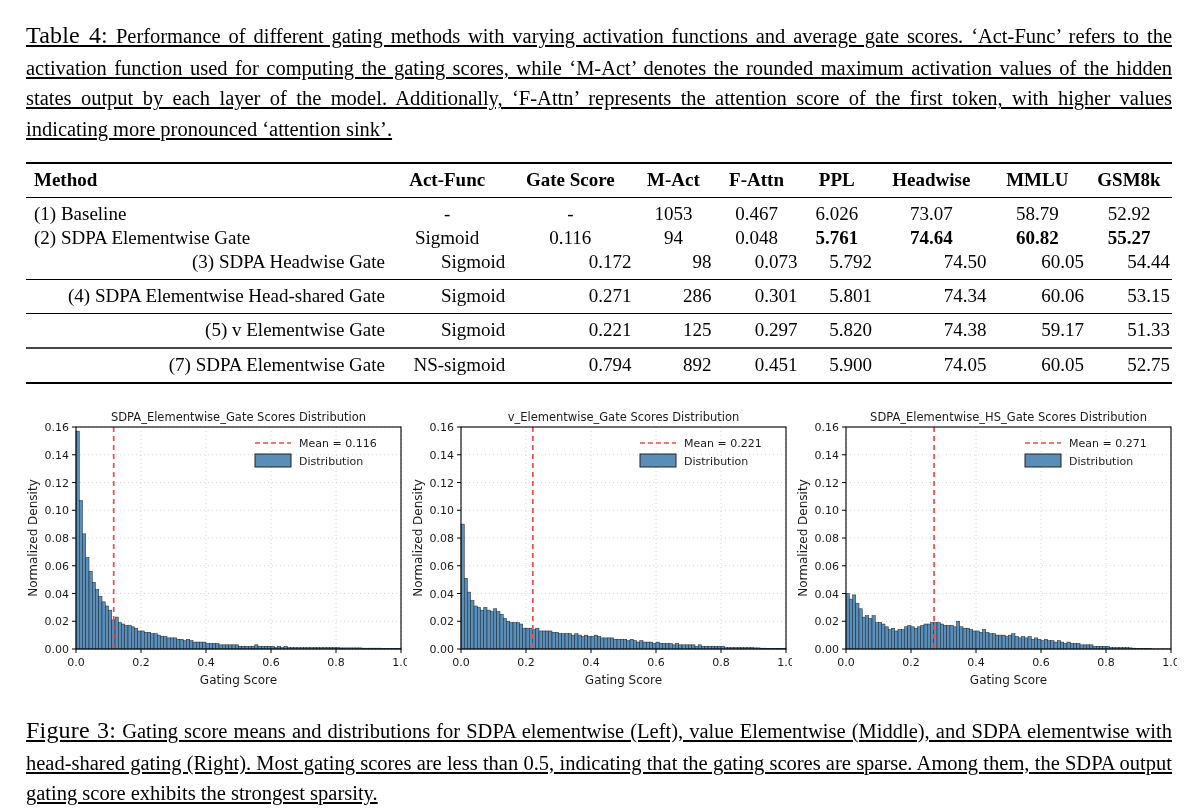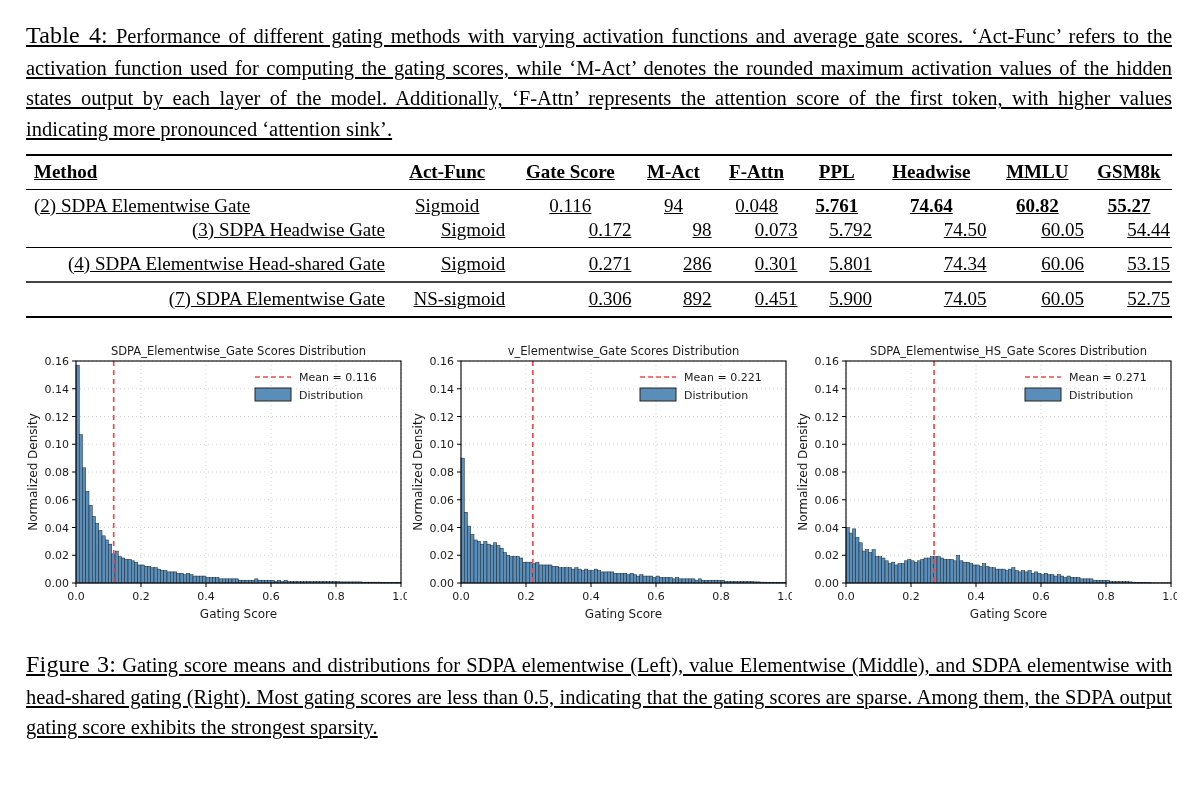--- a/index.html
+++ b/index.html
@@ -5,21 +5,21 @@
   html,body{margin:0;padding:0;background:#ffffff;}
   body{
     width:1198px;height:811px;overflow:hidden;
     font-family:"Liberation Serif", serif;color:#000;
     box-sizing:border-box;padding:18px 26px 0 26px;
   }
   
   .caption{font-size:20.5px;line-height:1.47;text-align:justify;margin:0;text-decoration:underline;}
   .cap-label{font-size:24px;letter-spacing:0.2px;}
   
-  .tbl-wrap{margin-top:10px;text-decoration:underline;}
+  .tbl-wrap{margin-top:18px;}
   table{width:100%;border-collapse:collapse;font-size:19px;
         border-top:2.2px solid #000;border-bottom:2.2px solid #000;}
   thead tr{border-bottom:1.6px solid #000;}
   th{font-weight:bold;text-align:center;padding:5px 2px 6px 2px;white-space:nowrap;}
   th:first-child{text-align:left;padding-left:8px;}
   td{text-align:center;padding:1px 2px;white-space:nowrap;}
   td.method{text-align:left;padding-left:8px;}
   td.b{font-weight:bold;}
   tbody.group{border-top:1.4px solid #000;}
   tbody.group.thick{border-top:2.1px solid #444;}
@@ -58,20 +58,31 @@
           <th>M-Act</th>
           <th>F-Attn</th>
           <th>PPL</th>
           <th>Headwise</th>
           <th>MMLU</th>
           <th>GSM8k</th>
         </tr>
     </thead>
   <tbody class="group">
         <tr>
+          <td class="method">(1) Baseline</td>
+          <td>-</td>
+          <td>-</td>
+          <td>1053</td>
+          <td>0.467</td>
+          <td>6.026</td>
+          <td>73.07</td>
+          <td>58.79</td>
+          <td>52.92</td>
+        </tr>
+        <tr>
           <td class="method">(2) SDPA Elementwise Gate</td>
           <td>Sigmoid</td>
           <td>0.116</td>
           <td>94</td>
           <td>0.048</td>
           <td class="b">5.761</td>
           <td class="b">74.64</td>
           <td class="b">60.82</td>
           <td class="b">55.27</td>
         </tr>
@@ -94,26 +105,37 @@
           <td>0.271</td>
           <td>286</td>
           <td>0.301</td>
           <td>5.801</td>
           <td>74.34</td>
           <td>60.06</td>
           <td>53.15</td>
         </tr>
       </tbody>
       <tbody class="group">
+        <tr>
+          <td class="method">(5) v Elementwise Gate</td>
+          <td>Sigmoid</td>
+          <td>0.221</td>
+          <td>125</td>
+          <td>0.297</td>
+          <td>5.820</td>
+          <td>74.38</td>
+          <td>59.17</td>
+          <td>51.33</td>
+        </tr>
       </tbody>
       <tbody class="group thick">
         <tr>
           <td class="method">(7) SDPA Elementwise Gate</td>
           <td>NS-sigmoid</td>
-          <td>0.306</td>
+          <td>0.794</td>
           <td>892</td>
           <td>0.451</td>
           <td>5.900</td>
           <td>74.05</td>
           <td>60.05</td>
           <td>52.75</td>
         </tr>
       </tbody>
     </table>
 </div>

